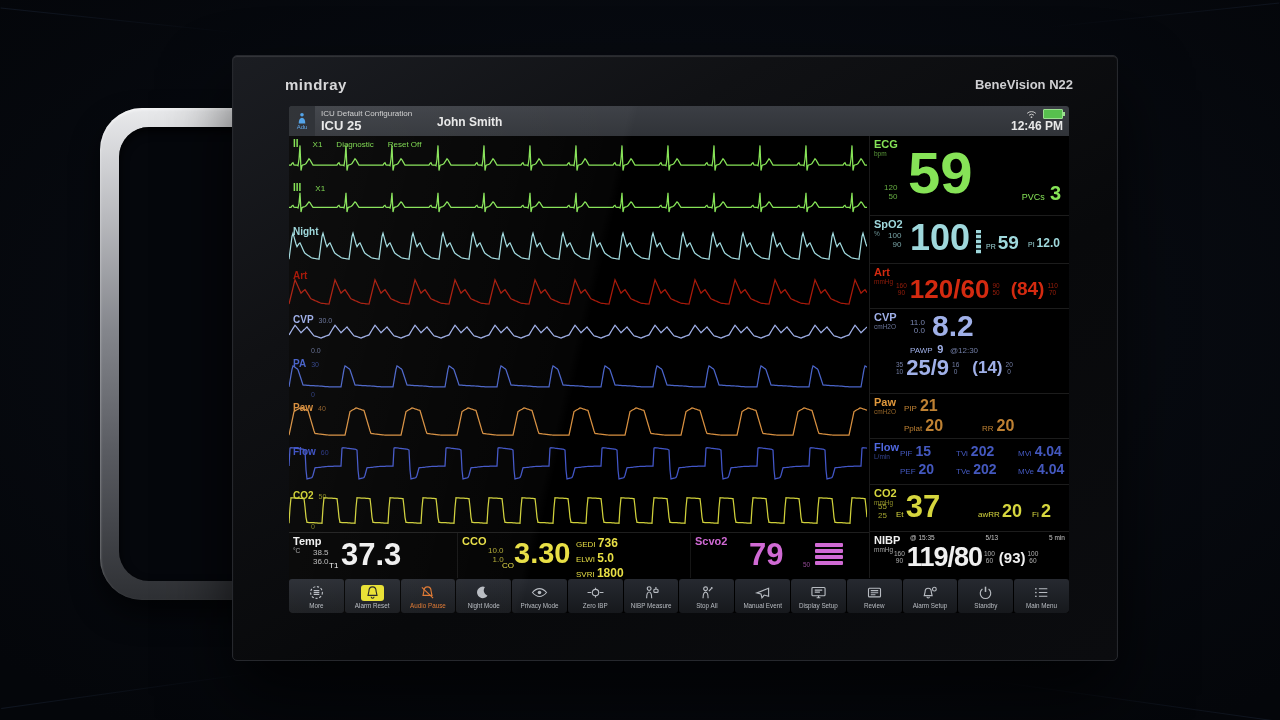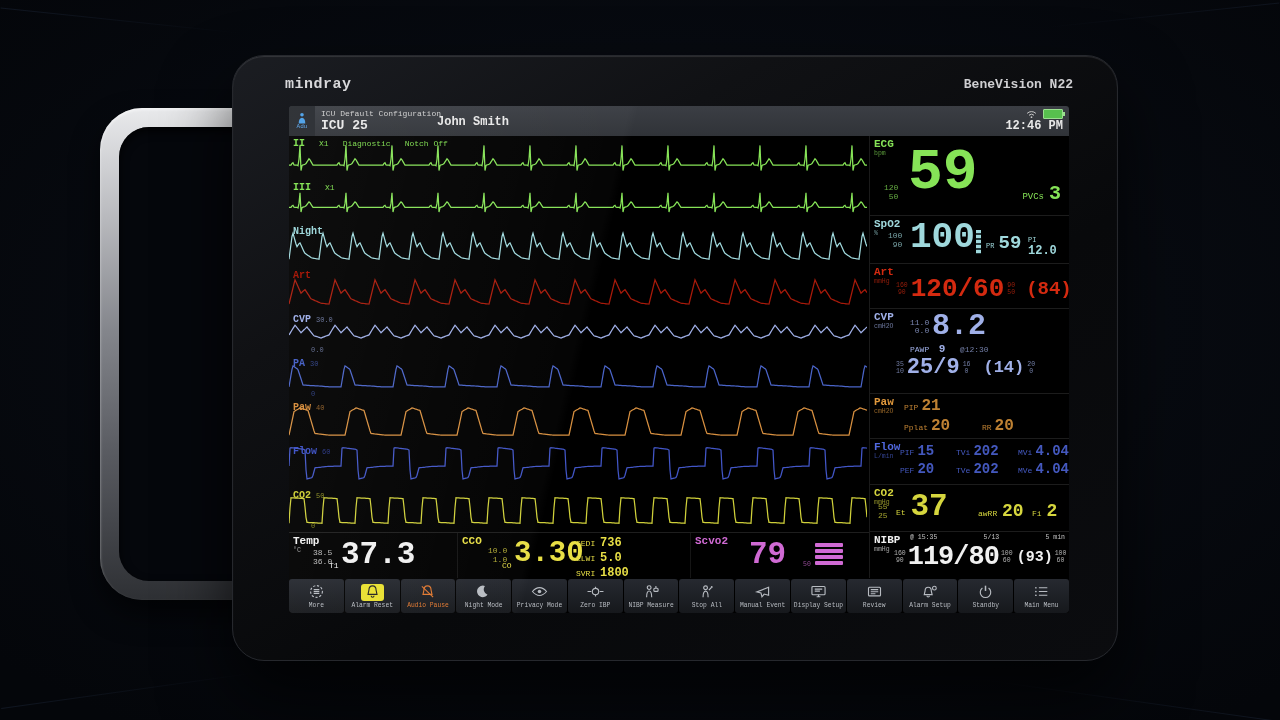--- a/index.html
+++ b/index.html
@@ -13,23 +13,23 @@
   .p4{width:240px;left:1040px;top:15px;transform:rotate(-6deg);background:linear-gradient(270deg,rgba(70,95,140,.15),rgba(70,95,140,0));}
 
   
   .handle{position:absolute;left:100px;top:108px;width:190px;height:492px;border-radius:42px;
     background:linear-gradient(180deg,#e9eaec 0%,#b9babe 22%,#84868c 45%,#595b61 70%,#2e3034 100%);
     box-shadow:0 14px 28px rgba(0,0,0,.6), inset 0 2px 3px rgba(255,255,255,.55);}
   .handle-hole{position:absolute;left:19px;top:19px;width:152px;height:454px;border-radius:30px;
     background:#05070c;box-shadow:inset 0 4px 10px rgba(0,0,0,.8);}
 
   
-  .monitor{position:absolute;left:232px;top:55px;width:884px;height:604px;border-radius:32px;
+  .monitor{position:absolute;left:232px;top:55px;width:884px;height:604px;border-radius:5px;
     background:linear-gradient(150deg,#1b1d22 0%,#101114 28%,#08090b 60%,#0b0c0f 100%);
-    border:1px solid #26282d;box-shadow:0 35px 70px rgba(0,0,0,.75), inset 0 1px 1px rgba(255,255,255,.12);font-family:Liberation Mono, monospace;}
+    border:1px solid #26282d;box-shadow:0 35px 70px rgba(0,0,0,.75), inset 0 1px 1px rgba(255,255,255,.12);}
   .bezel-brand{position:absolute;left:52px;top:20px;color:#d8d8da;font-size:15px;font-weight:bold;letter-spacing:.5px;}
   .bezel-model{position:absolute;right:44px;top:21px;color:#cfcfd2;font-size:13px;font-weight:bold;}
 
   
   .screen{position:absolute;left:56px;top:50px;width:780px;height:507px;background:#000;border-radius:3px;overflow:hidden;}
   .screen::after{content:"";position:absolute;inset:0;pointer-events:none;
     background:linear-gradient(103deg, rgba(255,255,255,.055) 0%, rgba(255,255,255,.02) 38%, rgba(255,255,255,0) 39%);}
 
   
   .topbar{position:relative;height:30px;background:linear-gradient(#3b3e44,#303338);display:flex;align-items:center;color:#e8e8e8;}
@@ -187,21 +187,21 @@
             <div class="batt"></div>
           </div>
           <div class="clock">12:46 PM</div>
         </div>
       </div>
 
       <div class="content">
         <div class="left-col">
           <div class="waves" id="waves">
               <div class="wave-row" style="height: 44px;">
-                <div class="wlabel" style="color:#86e357"><span>II</span><span class="wann">X1</span><span class="wann">Diagnostic</span><span class="wann">Notch Off</span></div>
+                <div class="wlabel" style="color:#86e357"><span>II</span><span class="wann">X1</span><span class="wann">Diagnostic</span><span class="wann">Reset Off</span></div>
                 <svg width="578" height="44">
                   <polyline points="0,29.0 1,29.0 2,29.0 3,27.5 4,26.7 5,28.9 6,29.0 7,29.0 8,29.0 9,29.7 10,23.3 11,9.4 12,34.6 13,29.6 14,28.8 15,28.6 16,28.3 17,27.5 18,25.9 19,24.4 20,22.8 21,23.8 22,25.6 23,27.4 24,29.0 25,29.0 26,29.0 27,29.0 28,29.0 29,29.0 30,29.0 31,29.0 32,29.0 33,29.0 34,29.0 35,29.0 36,29.0 37,29.0 38,29.0 39,29.0 40,29.0 41,29.0 42,29.0 43,29.0 44,29.0 45,29.0 46,29.0 47,29.0 48,29.0 49,27.5 50,26.7 51,28.9 52,29.0 53,29.0 54,29.0 55,29.7 56,23.3 57,9.4 58,34.6 59,29.6 60,28.8 61,28.6 62,28.3 63,27.5 64,25.9 65,24.4 66,22.8 67,23.8 68,25.6 69,27.4 70,29.0 71,29.0 72,29.0 73,29.0 74,29.0 75,29.0 76,29.0 77,29.0 78,29.0 79,29.0 80,29.0 81,29.0 82,29.0 83,29.0 84,29.0 85,29.0 86,29.0 87,29.0 88,29.0 89,29.0 90,29.0 91,29.0 92,29.0 93,29.0 94,29.0 95,27.5 96,26.7 97,28.9 98,29.0 99,29.0 100,29.0 101,29.7 102,23.3 103,9.4 104,34.6 105,29.6 106,28.8 107,28.6 108,28.3 109,27.5 110,25.9 111,24.4 112,22.8 113,23.8 114,25.6 115,27.4 116,29.0 117,29.0 118,29.0 119,29.0 120,29.0 121,29.0 122,29.0 123,29.0 124,29.0 125,29.0 126,29.0 127,29.0 128,29.0 129,29.0 130,29.0 131,29.0 132,29.0 133,29.0 134,29.0 135,29.0 136,29.0 137,29.0 138,29.0 139,29.0 140,29.0 141,27.5 142,26.7 143,28.9 144,29.0 145,29.0 146,29.0 147,29.7 148,23.3 149,9.4 150,34.6 151,29.6 152,28.8 153,28.6 154,28.3 155,27.5 156,25.9 157,24.4 158,22.8 159,23.8 160,25.6 161,27.4 162,29.0 163,29.0 164,29.0 165,29.0 166,29.0 167,29.0 168,29.0 169,29.0 170,29.0 171,29.0 172,29.0 173,29.0 174,29.0 175,29.0 176,29.0 177,29.0 178,29.0 179,29.0 180,29.0 181,29.0 182,29.0 183,29.0 184,29.0 185,29.0 186,29.0 187,27.5 188,26.7 189,28.9 190,29.0 191,29.0 192,29.0 193,29.7 194,23.3 195,9.4 196,34.6 197,29.6 198,28.8 199,28.6 200,28.3 201,27.5 202,25.9 203,24.4 204,22.8 205,23.8 206,25.6 207,27.4 208,29.0 209,29.0 210,29.0 211,29.0 212,29.0 213,29.0 214,29.0 215,29.0 216,29.0 217,29.0 218,29.0 219,29.0 220,29.0 221,29.0 222,29.0 223,29.0 224,29.0 225,29.0 226,29.0 227,29.0 228,29.0 229,29.0 230,29.0 231,29.0 232,29.0 233,27.5 234,26.7 235,28.9 236,29.0 237,29.0 238,29.0 239,29.7 240,23.3 241,9.4 242,34.6 243,29.6 244,28.8 245,28.6 246,28.3 247,27.5 248,25.9 249,24.4 250,22.8 251,23.8 252,25.6 253,27.4 254,29.0 255,29.0 256,29.0 257,29.0 258,29.0 259,29.0 260,29.0 261,29.0 262,29.0 263,29.0 264,29.0 265,29.0 266,29.0 267,29.0 268,29.0 269,29.0 270,29.0 271,29.0 272,29.0 273,29.0 274,29.0 275,29.0 276,29.0 277,29.0 278,29.0 279,27.5 280,26.7 281,28.9 282,29.0 283,29.0 284,29.0 285,29.7 286,23.3 287,9.4 288,34.6 289,29.6 290,28.8 291,28.6 292,28.3 293,27.5 294,25.9 295,24.4 296,22.8 297,23.8 298,25.6 299,27.4 300,29.0 301,29.0 302,29.0 303,29.0 304,29.0 305,29.0 306,29.0 307,29.0 308,29.0 309,29.0 310,29.0 311,29.0 312,29.0 313,29.0 314,29.0 315,29.0 316,29.0 317,29.0 318,29.0 319,29.0 320,29.0 321,29.0 322,29.0 323,29.0 324,29.0 325,27.5 326,26.7 327,28.9 328,29.0 329,29.0 330,29.0 331,29.7 332,23.3 333,9.4 334,34.6 335,29.6 336,28.8 337,28.6 338,28.3 339,27.5 340,25.9 341,24.4 342,22.8 343,23.8 344,25.6 345,27.4 346,29.0 347,29.0 348,29.0 349,29.0 350,29.0 351,29.0 352,29.0 353,29.0 354,29.0 355,29.0 356,29.0 357,29.0 358,29.0 359,29.0 360,29.0 361,29.0 362,29.0 363,29.0 364,29.0 365,29.0 366,29.0 367,29.0 368,29.0 369,29.0 370,29.0 371,27.5 372,26.7 373,28.9 374,29.0 375,29.0 376,29.0 377,29.7 378,23.3 379,9.4 380,34.6 381,29.6 382,28.8 383,28.6 384,28.3 385,27.5 386,25.9 387,24.4 388,22.8 389,23.8 390,25.6 391,27.4 392,29.0 393,29.0 394,29.0 395,29.0 396,29.0 397,29.0 398,29.0 399,29.0 400,29.0 401,29.0 402,29.0 403,29.0 404,29.0 405,29.0 406,29.0 407,29.0 408,29.0 409,29.0 410,29.0 411,29.0 412,29.0 413,29.0 414,29.0 415,29.0 416,29.0 417,27.5 418,26.7 419,28.9 420,29.0 421,29.0 422,29.0 423,29.7 424,23.3 425,9.4 426,34.6 427,29.6 428,28.8 429,28.6 430,28.3 431,27.5 432,25.9 433,24.4 434,22.8 435,23.8 436,25.6 437,27.4 438,29.0 439,29.0 440,29.0 441,29.0 442,29.0 443,29.0 444,29.0 445,29.0 446,29.0 447,29.0 448,29.0 449,29.0 450,29.0 451,29.0 452,29.0 453,29.0 454,29.0 455,29.0 456,29.0 457,29.0 458,29.0 459,29.0 460,29.0 461,29.0 462,29.0 463,27.5 464,26.7 465,28.9 466,29.0 467,29.0 468,29.0 469,29.7 470,23.3 471,9.4 472,34.6 473,29.6 474,28.8 475,28.6 476,28.3 477,27.5 478,25.9 479,24.4 480,22.8 481,23.8 482,25.6 483,27.4 484,29.0 485,29.0 486,29.0 487,29.0 488,29.0 489,29.0 490,29.0 491,29.0 492,29.0 493,29.0 494,29.0 495,29.0 496,29.0 497,29.0 498,29.0 499,29.0 500,29.0 501,29.0 502,29.0 503,29.0 504,29.0 505,29.0 506,29.0 507,29.0 508,29.0 509,27.5 510,26.7 511,28.9 512,29.0 513,29.0 514,29.0 515,29.7 516,23.3 517,9.4 518,34.6 519,29.6 520,28.8 521,28.6 522,28.3 523,27.5 524,25.9 525,24.4 526,22.8 527,23.8 528,25.6 529,27.4 530,29.0 531,29.0 532,29.0 533,29.0 534,29.0 535,29.0 536,29.0 537,29.0 538,29.0 539,29.0 540,29.0 541,29.0 542,29.0 543,29.0 544,29.0 545,29.0 546,29.0 547,29.0 548,29.0 549,29.0 550,29.0 551,29.0 552,29.0 553,29.0 554,29.0 555,27.5 556,26.7 557,28.9 558,29.0 559,29.0 560,29.0 561,29.7 562,23.3 563,9.4 564,34.6 565,29.6 566,28.8 567,28.6 568,28.3 569,27.5 570,25.9 571,24.4 572,22.8 573,23.8 574,25.6 575,27.4 576,29.0 577,29.0 578,29.0" fill="none" stroke="#86e357" stroke-width="1.25"></polyline>
                 </svg>
               </div>
               <div class="wave-row" style="height: 44px;">
                 <div class="wlabel" style="color:#86e357"><span>III</span><span class="wann">X1</span></div>
                 <svg width="578" height="44">
                   <polyline points="0,27.3 1,27.3 2,27.3 3,25.9 4,25.3 5,27.2 6,27.3 7,27.3 8,27.3 9,27.9 10,23.4 11,12.7 12,32.0 13,27.7 14,27.1 15,26.8 16,26.5 17,25.8 18,24.5 19,23.2 20,21.9 21,22.7 22,24.3 23,25.9 24,27.3 25,27.3 26,27.3 27,27.3 28,27.3 29,27.3 30,27.3 31,27.3 32,27.3 33,27.3 34,27.3 35,27.3 36,27.3 37,27.3 38,27.3 39,27.3 40,27.3 41,27.3 42,27.3 43,27.3 44,27.3 45,27.3 46,27.3 47,27.3 48,27.3 49,25.9 50,25.3 51,27.2 52,27.3 53,27.3 54,27.3 55,27.9 56,23.4 57,12.7 58,32.0 59,27.7 60,27.1 61,26.8 62,26.5 63,25.8 64,24.5 65,23.2 66,21.9 67,22.7 68,24.3 69,25.9 70,27.3 71,27.3 72,27.3 73,27.3 74,27.3 75,27.3 76,27.3 77,27.3 78,27.3 79,27.3 80,27.3 81,27.3 82,27.3 83,27.3 84,27.3 85,27.3 86,27.3 87,27.3 88,27.3 89,27.3 90,27.3 91,27.3 92,27.3 93,27.3 94,27.3 95,25.9 96,25.3 97,27.2 98,27.3 99,27.3 100,27.3 101,27.9 102,23.4 103,12.7 104,32.0 105,27.7 106,27.1 107,26.8 108,26.5 109,25.8 110,24.5 111,23.2 112,21.9 113,22.7 114,24.3 115,25.9 116,27.3 117,27.3 118,27.3 119,27.3 120,27.3 121,27.3 122,27.3 123,27.3 124,27.3 125,27.3 126,27.3 127,27.3 128,27.3 129,27.3 130,27.3 131,27.3 132,27.3 133,27.3 134,27.3 135,27.3 136,27.3 137,27.3 138,27.3 139,27.3 140,27.3 141,25.9 142,25.3 143,27.2 144,27.3 145,27.3 146,27.3 147,27.9 148,23.4 149,12.7 150,32.0 151,27.7 152,27.1 153,26.8 154,26.5 155,25.8 156,24.5 157,23.2 158,21.9 159,22.7 160,24.3 161,25.9 162,27.3 163,27.3 164,27.3 165,27.3 166,27.3 167,27.3 168,27.3 169,27.3 170,27.3 171,27.3 172,27.3 173,27.3 174,27.3 175,27.3 176,27.3 177,27.3 178,27.3 179,27.3 180,27.3 181,27.3 182,27.3 183,27.3 184,27.3 185,27.3 186,27.3 187,25.9 188,25.3 189,27.2 190,27.3 191,27.3 192,27.3 193,27.9 194,23.4 195,12.7 196,32.0 197,27.7 198,27.1 199,26.8 200,26.5 201,25.8 202,24.5 203,23.2 204,21.9 205,22.7 206,24.3 207,25.9 208,27.3 209,27.3 210,27.3 211,27.3 212,27.3 213,27.3 214,27.3 215,27.3 216,27.3 217,27.3 218,27.3 219,27.3 220,27.3 221,27.3 222,27.3 223,27.3 224,27.3 225,27.3 226,27.3 227,27.3 228,27.3 229,27.3 230,27.3 231,27.3 232,27.3 233,25.9 234,25.3 235,27.2 236,27.3 237,27.3 238,27.3 239,27.9 240,23.4 241,12.7 242,32.0 243,27.7 244,27.1 245,26.8 246,26.5 247,25.8 248,24.5 249,23.2 250,21.9 251,22.7 252,24.3 253,25.9 254,27.3 255,27.3 256,27.3 257,27.3 258,27.3 259,27.3 260,27.3 261,27.3 262,27.3 263,27.3 264,27.3 265,27.3 266,27.3 267,27.3 268,27.3 269,27.3 270,27.3 271,27.3 272,27.3 273,27.3 274,27.3 275,27.3 276,27.3 277,27.3 278,27.3 279,25.9 280,25.3 281,27.2 282,27.3 283,27.3 284,27.3 285,27.9 286,23.4 287,12.7 288,32.0 289,27.7 290,27.1 291,26.8 292,26.5 293,25.8 294,24.5 295,23.2 296,21.9 297,22.7 298,24.3 299,25.9 300,27.3 301,27.3 302,27.3 303,27.3 304,27.3 305,27.3 306,27.3 307,27.3 308,27.3 309,27.3 310,27.3 311,27.3 312,27.3 313,27.3 314,27.3 315,27.3 316,27.3 317,27.3 318,27.3 319,27.3 320,27.3 321,27.3 322,27.3 323,27.3 324,27.3 325,25.9 326,25.3 327,27.2 328,27.3 329,27.3 330,27.3 331,27.9 332,23.4 333,12.7 334,32.0 335,27.7 336,27.1 337,26.8 338,26.5 339,25.8 340,24.5 341,23.2 342,21.9 343,22.7 344,24.3 345,25.9 346,27.3 347,27.3 348,27.3 349,27.3 350,27.3 351,27.3 352,27.3 353,27.3 354,27.3 355,27.3 356,27.3 357,27.3 358,27.3 359,27.3 360,27.3 361,27.3 362,27.3 363,27.3 364,27.3 365,27.3 366,27.3 367,27.3 368,27.3 369,27.3 370,27.3 371,25.9 372,25.3 373,27.2 374,27.3 375,27.3 376,27.3 377,27.9 378,23.4 379,12.7 380,32.0 381,27.7 382,27.1 383,26.8 384,26.5 385,25.8 386,24.5 387,23.2 388,21.9 389,22.7 390,24.3 391,25.9 392,27.3 393,27.3 394,27.3 395,27.3 396,27.3 397,27.3 398,27.3 399,27.3 400,27.3 401,27.3 402,27.3 403,27.3 404,27.3 405,27.3 406,27.3 407,27.3 408,27.3 409,27.3 410,27.3 411,27.3 412,27.3 413,27.3 414,27.3 415,27.3 416,27.3 417,25.9 418,25.3 419,27.2 420,27.3 421,27.3 422,27.3 423,27.9 424,23.4 425,12.7 426,32.0 427,27.7 428,27.1 429,26.8 430,26.5 431,25.8 432,24.5 433,23.2 434,21.9 435,22.7 436,24.3 437,25.9 438,27.3 439,27.3 440,27.3 441,27.3 442,27.3 443,27.3 444,27.3 445,27.3 446,27.3 447,27.3 448,27.3 449,27.3 450,27.3 451,27.3 452,27.3 453,27.3 454,27.3 455,27.3 456,27.3 457,27.3 458,27.3 459,27.3 460,27.3 461,27.3 462,27.3 463,25.9 464,25.3 465,27.2 466,27.3 467,27.3 468,27.3 469,27.9 470,23.4 471,12.7 472,32.0 473,27.7 474,27.1 475,26.8 476,26.5 477,25.8 478,24.5 479,23.2 480,21.9 481,22.7 482,24.3 483,25.9 484,27.3 485,27.3 486,27.3 487,27.3 488,27.3 489,27.3 490,27.3 491,27.3 492,27.3 493,27.3 494,27.3 495,27.3 496,27.3 497,27.3 498,27.3 499,27.3 500,27.3 501,27.3 502,27.3 503,27.3 504,27.3 505,27.3 506,27.3 507,27.3 508,27.3 509,25.9 510,25.3 511,27.2 512,27.3 513,27.3 514,27.3 515,27.9 516,23.4 517,12.7 518,32.0 519,27.7 520,27.1 521,26.8 522,26.5 523,25.8 524,24.5 525,23.2 526,21.9 527,22.7 528,24.3 529,25.9 530,27.3 531,27.3 532,27.3 533,27.3 534,27.3 535,27.3 536,27.3 537,27.3 538,27.3 539,27.3 540,27.3 541,27.3 542,27.3 543,27.3 544,27.3 545,27.3 546,27.3 547,27.3 548,27.3 549,27.3 550,27.3 551,27.3 552,27.3 553,27.3 554,27.3 555,25.9 556,25.3 557,27.2 558,27.3 559,27.3 560,27.3 561,27.9 562,23.4 563,12.7 564,32.0 565,27.7 566,27.1 567,26.8 568,26.5 569,25.8 570,24.5 571,23.2 572,21.9 573,22.7 574,24.3 575,25.9 576,27.3 577,27.3 578,27.3" fill="none" stroke="#86e357" stroke-width="1.25"></polyline>
                 </svg>
               </div>

